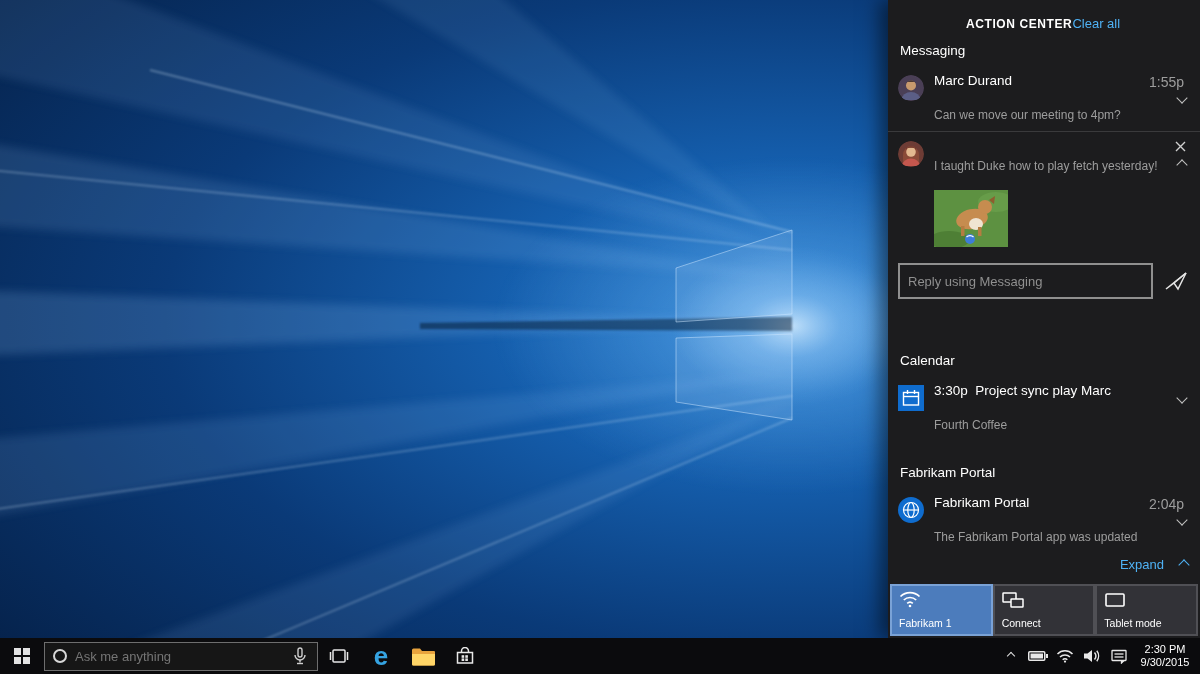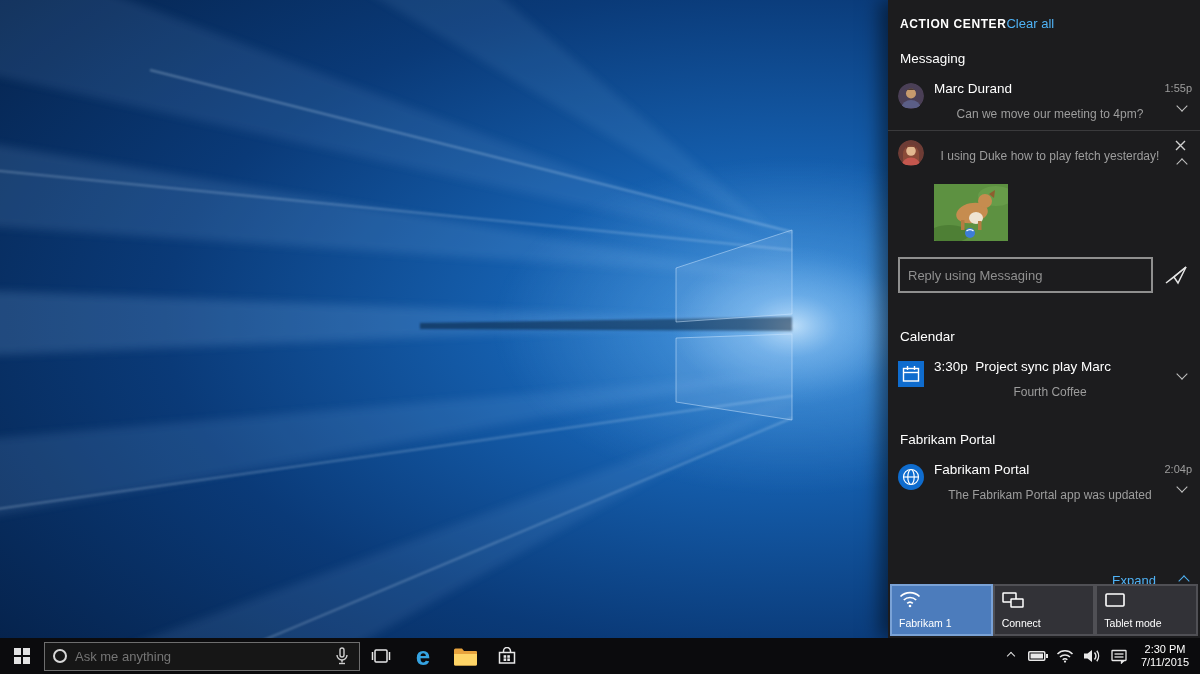--- a/index.html
+++ b/index.html
@@ -6,70 +6,70 @@
   html,body { width:1200px; height:674px; overflow:hidden; }
   body { font-family:"Liberation Sans","DejaVu Sans",sans-serif; background:#000; position:relative; }
   .screen { position:absolute; inset:0; width:1200px; height:674px; overflow:hidden; }
 
   
   .desktop { position:absolute; left:0; top:0; width:1200px; height:638px; }
 
   
   .action-center { position:absolute; top:0; right:0; bottom:36px; width:312px;
     background:#1c1c1e; color:#fff; z-index:5; box-shadow:-8px 0 18px rgba(0,0,0,.5); }
-  .ac-top { display:flex; justify-content:flex-start; align-items:center; padding:16px 14px 0 12px; }
+  .ac-top { display:flex; justify-content:center; align-items:center; padding:16px 14px 0 12px; }
   .ac-title { font-size:12px; font-weight:bold; letter-spacing:.6px; color:#fff; }
   .link { color:#4fb2f5; font-size:13px; text-decoration:none; cursor:pointer; }
 
   .group-header { color:#fff; font-size:13.5px; margin:0 0 8px 12px; }
-  .h-messaging { margin-top:20px; }
-  .h-calendar  { margin-top:36px; }
+  .h-messaging { margin-top:12px; }
+  .h-calendar  { margin-top:54px; }
   .h-fabrikam  { margin-top:24px; }
 
   .notif { position:relative; padding:7px 34px 9px 46px; min-height:45px; cursor:pointer; }
   .avatar { position:absolute; left:10px; top:9px; width:26px; height:26px; border-radius:50%;
     overflow:hidden; }
   .app-icon-sq { position:absolute; left:10px; top:9px; width:26px; height:26px; background:#0f6cce;
     display:flex; align-items:center; justify-content:center; }
   .app-icon-rd { position:absolute; left:10px; top:9px; width:26px; height:26px; background:#0f6cce;
     border-radius:50%; display:flex; align-items:center; justify-content:center; }
   .n-title { font-size:13.5px; color:#fff; white-space:nowrap; }
-  .n-msg { font-size:12px; color:#9d9d9d; margin-top:11px; white-space:nowrap; overflow:hidden;text-align:center; }
-  .n-time { position:absolute; right:8px; top:8px; font-size:11px; color:#9d9d9d; }
+  .n-msg { font-size:12px; color:#9d9d9d; margin-top:20px; white-space:nowrap; overflow:hidden; }
+  .n-time { position:absolute; right:16px; top:8px; font-size:14px; color:#9d9d9d; }
   .icon-btn { position:absolute; right:12px; background:none; border:0; padding:2px; cursor:pointer; line-height:0; }
   .chev { display:inline-block; width:8px; height:8px; border-right:1.6px solid #c2c2c2; border-bottom:1.6px solid #c2c2c2; }
   .chev.down { transform:rotate(45deg); }
   .chev.up { transform:rotate(-135deg); }
   .chev.blue { border-color:#4fb2f5; }
   .sep { height:1px; background:#3a3a3c; }
 
   .dog-photo { margin:8px 0 0 46px; width:74px; height:57px; overflow:hidden; }
 
   .reply-row { display:flex; align-items:center; margin:16px 10px 0 10px; }
   .reply-input { flex:1; height:28px; background:transparent; border:2px solid #8f8f8f; color:#cfcfcf;
     font-size:13px; padding:16px 8px; outline:none; font-family:inherit; }
   .reply-input::placeholder { color:#8f8f8f; }
   .send-btn { background:none; border:0; margin-left:9px; cursor:pointer; line-height:0; padding:2px; }
 
-  .expand-row { position:absolute; right:12px; bottom:50px; display:flex; align-items:center; gap:24px;
+  .expand-row { position:absolute; right:12px; bottom:66px; display:flex; align-items:center; gap:16px;
     font-size:13px; cursor:pointer; }
   .tiles { position:absolute; left:2px; right:2px; bottom:2px; display:flex; gap:0; }
   .tile { position:relative; flex:1; height:52px; background:#323237; border:2px solid #505055; cursor:pointer; }
   .tile.active { background:#4c7cbc; border-color:#7aa2d6; }
   .tile-icon { position:absolute; top:5px; left:7px; line-height:0; }
   .tile-label { position:absolute; bottom:5px; left:7px; font-size:10.5px; color:#fff; white-space:nowrap; }
 
   
   .taskbar { position:absolute; left:0; right:0; bottom:0; height:36px; background:#0b0b0d; z-index:10;
     display:flex; align-items:center; }
   .tb-btn { width:44px; height:36px; display:flex; align-items:center; justify-content:center;
     background:none; border:0; cursor:pointer; }
   .win-logo { display:grid; grid-template-columns:7.5px 7.5px; grid-template-rows:7.5px 7.5px; gap:1.5px; }
   .win-logo i { background:#e3e3e3; }
-  .search-box { width:316px; height:29px; background:#161616; border:1px solid #6e6e6e;
+  .search-box { width:274px; height:29px; background:#161616; border:1px solid #6e6e6e;
     display:flex; align-items:center; padding:0 8px; gap:8px; }
   .cortana-ring { width:14px; height:14px; border:2px solid #d8d8d8; border-radius:50%; flex:0 0 auto; }
   .search-input { flex:1; background:transparent; border:0; outline:0; color:#d8d8d8; font-size:13px; font-family:inherit; }
   .app-btn { width:42px; height:36px; display:flex; align-items:center; justify-content:center;
     background:none; border:0; cursor:pointer; }
   .edge-e { color:#35a3e1; font-size:26px; font-weight:bold; line-height:1; }
   .tray { margin-left:auto; display:flex; align-items:center; height:48px; padding-right:2px; }
   .tray-btn { width:27px; height:36px; display:flex; align-items:center; justify-content:center;
     background:none; border:0; cursor:pointer; }
   .clock { width:66px; text-align:center; color:#fff; font-size:11px; line-height:13px; cursor:default; }
@@ -156,21 +156,21 @@
     <div class="notif">
       <div class="avatar">
         <svg width="26" height="26" viewBox="0 0 26 26">
           <circle cx="13" cy="13" r="13" fill="#6e3c35"></circle>
           <path d="M5 14 a8 9 0 0116 0 l0 8 -16 0 Z" fill="#8a4a38"></path>
           <circle cx="13" cy="11" r="4.8" fill="#e3b890"></circle>
           <path d="M8.2 8.8 a5.2 5.2 0 019.6 0 l0 -2 -9.6 0 Z" fill="#6b3328"></path>
           <path d="M4 25 a9 7.5 0 0118 0 Z" fill="#c4574e"></path>
         </svg>
       </div>
-      <div class="n-msg">I using Duke how to play fetch yesterday!</div>
+      <div class="n-msg">I taught Duke how to play fetch yesterday!</div>
       <button class="icon-btn" style="top:7px;">
         <svg width="11" height="11" viewBox="0 0 11 11" stroke="#d0d0d0" stroke-width="1.4">
             <path d="M1 1 L10 10 M10 1 L1 10" fill="none"></path>
           </svg>
       </button>
       <button class="icon-btn" style="top:27px;"><i class="chev up"></i></button>
     </div>
 
     <div class="dog-photo">
       <svg width="74" height="57" viewBox="0 0 74 57">
@@ -353,18 +353,18 @@
       <button class="tray-btn">
         <svg width="16" height="15" viewBox="0 0 16 15" fill="none" stroke="#e8e8e8" stroke-width="1.3">
           <rect x="1" y="1.5" width="14" height="10" rx="0.5"></rect>
           <path d="M10.5 11.5 V14 L13 11.5" fill="#e8e8e8"></path>
           <line x1="3.5" y1="5" x2="12.5" y2="5"></line>
             <line x1="3.5" y1="8" x2="12.5" y2="8"></line>
         </svg>
       </button>
       <div class="clock">
         <div>2:30 PM</div>
-        <div>7/11/2015</div>
+        <div>9/30/2015</div>
       </div>
     </div>
   </div>
 
 </div>
 
 </body></html>

